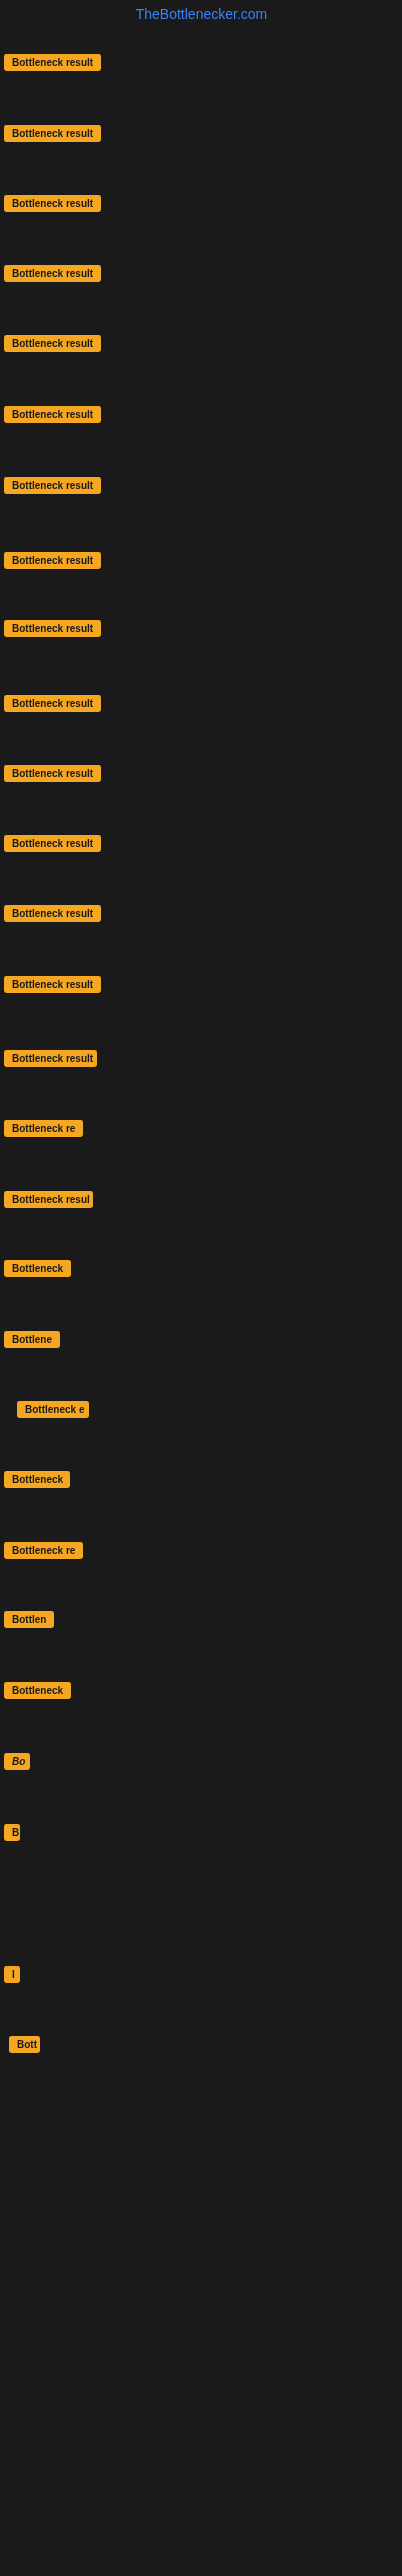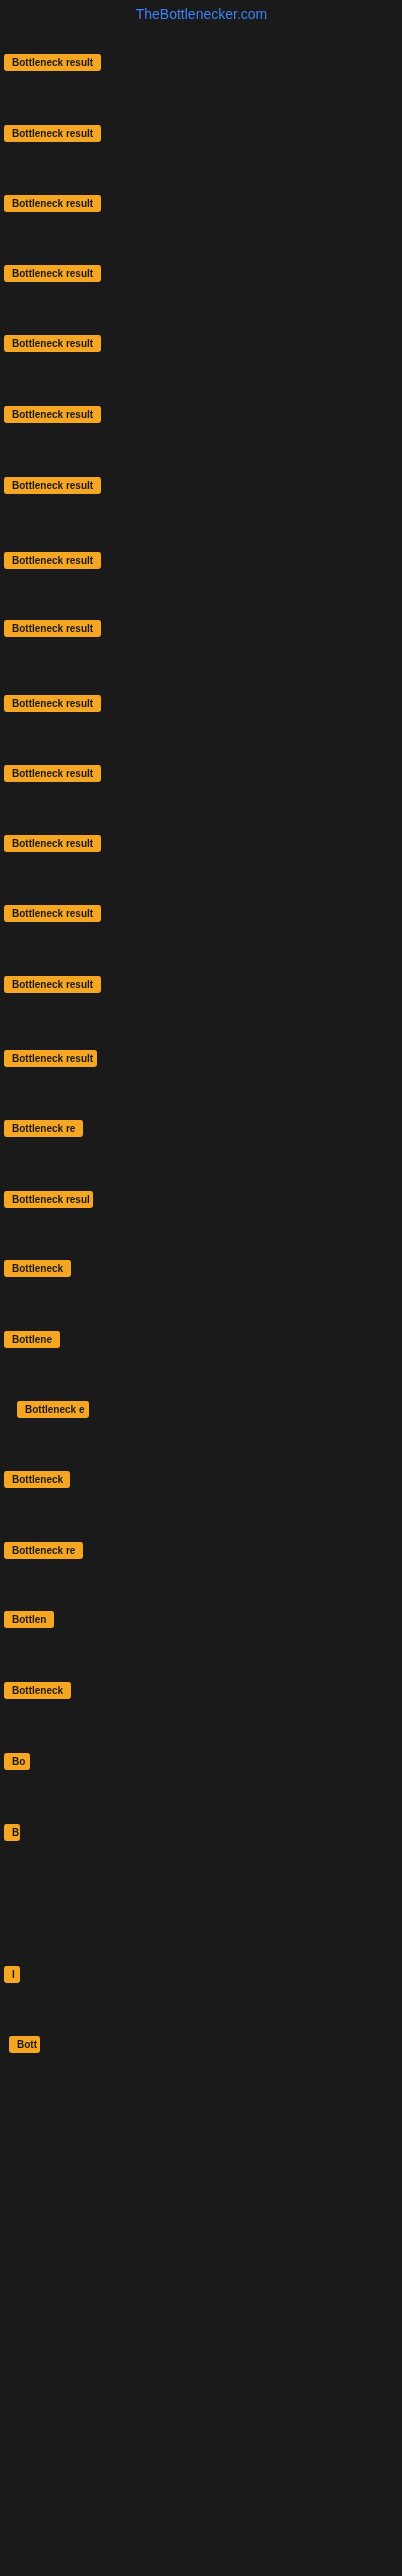--- a/index.html
+++ b/index.html
@@ -59,18 +59,18 @@
     <div style="position: absolute; top: 1018px; left: 4px;"><span class="bottleneck-badge" style="max-width: 93px;">Bottleneck result</span></div>
     <div style="position: absolute; top: 1088px; left: 4px;"><span class="bottleneck-badge" style="max-width: 81px;">Bottleneck re</span></div>
     <div style="position: absolute; top: 1159px; left: 4px; text-decoration: underline;"><span class="bottleneck-badge" style="max-width: 89px;">Bottleneck resul</span></div>
     <div style="position: absolute; top: 1228px; left: 4px;"><span class="bottleneck-badge" style="max-width: 68px;">Bottleneck</span></div>
     <div style="position: absolute; top: 1299px; left: 4px;"><span class="bottleneck-badge" style="max-width: 60px;">Bottlene</span></div>
     <div style="position: absolute; top: 1369px; left: 4px; margin-left: 13px;"><span class="bottleneck-badge" style="max-width: 72px;">Bottleneck e</span></div>
     <div style="position: absolute; top: 1439px; left: 4px;"><span class="bottleneck-badge" style="max-width: 66px;">Bottleneck</span></div>
     <div style="position: absolute; top: 1510px; left: 4px;"><span class="bottleneck-badge" style="max-width: 79px;">Bottleneck re</span></div>
     <div style="position: absolute; top: 1579px; left: 4px;"><span class="bottleneck-badge" style="max-width: 56px;">Bottlen</span></div>
     <div style="position: absolute; top: 1650px; left: 4px;"><span class="bottleneck-badge" style="max-width: 67px;">Bottleneck</span></div>
-    <div style="position: absolute; top: 1721px; left: 4px;"><span class="bottleneck-badge" style="max-width: 26px;">Bo</span></div>
+    <div style="position: absolute; top: 1721px; left: 4px;"><span class="bottleneck-badge" style="max-width: 26px; font-style: italic;">Bo</span></div>
     <div style="position: absolute; top: 1792px; left: 4px;"><span class="bottleneck-badge" style="max-width: 14.5px;">B</span></div>
     <div style="position: absolute; top: 1934px; left: 4px;"><span class="bottleneck-badge" style="max-width: 8px;">I</span></div>
     <div style="position: absolute; top: 2004px; left: 9px;"><span class="bottleneck-badge" style="max-width: 31px;">Bott</span></div>
   </div>
 
 
 </body></html>

